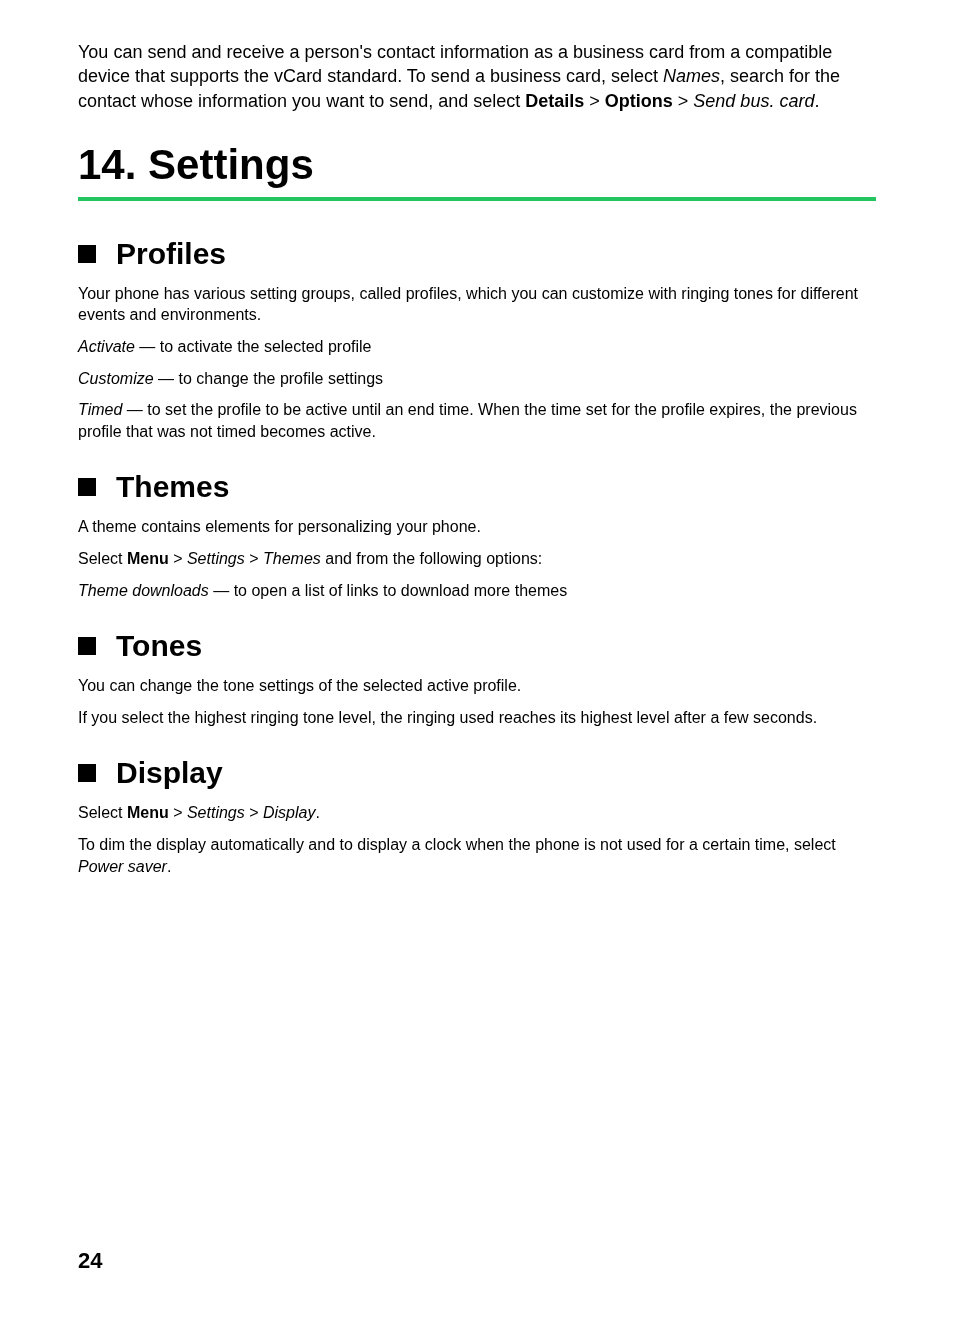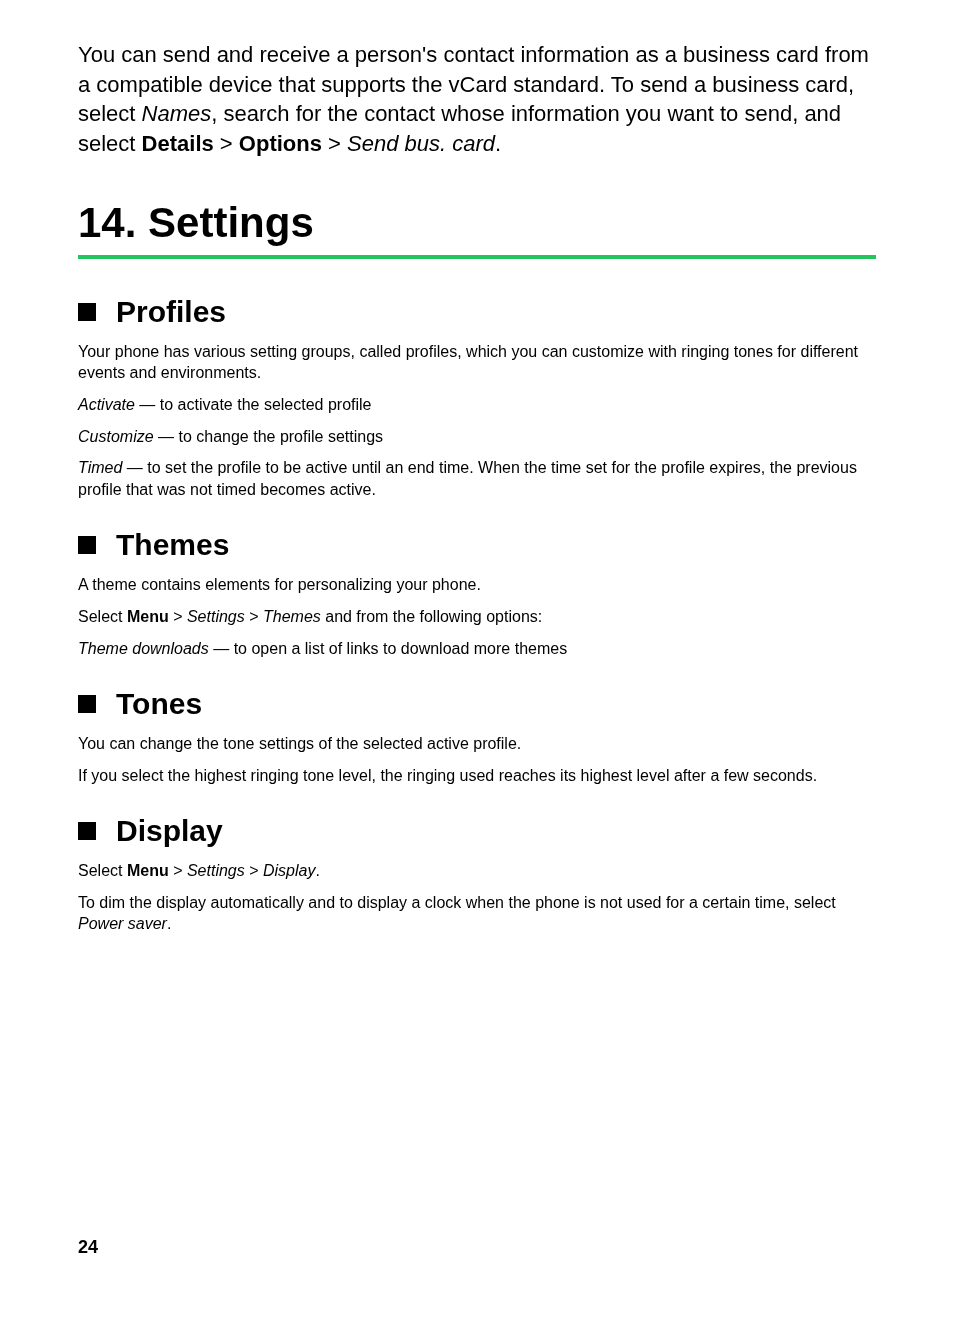--- a/index.html
+++ b/index.html
@@ -10,23 +10,23 @@
     body {
       width: 954px;
       height: 1322px;
       background: #fff;
       font-family: Arial, Helvetica, sans-serif;
       color: #000;
       padding: 40px 78px 30px 78px;
       position: relative;
     }
     .intro-para {
-      font-size: 22px;
+      font-size: 18px;
       line-height: 1.35;
-      margin-bottom: 40px;
+      margin-bottom: 28px;
     }
     .bold {
       font-weight: bold;
     }
     .italic {
       font-style: italic;
     }
     .chapter-heading {
       font-size: 42px;
       font-weight: bold;
@@ -51,24 +51,24 @@
       background: #000;
       margin-right: 20px;
     }
     .para {
       font-size: 16px;
       line-height: 1.35;
       margin-bottom: 10px;
     }
     .page-number {
       position: absolute;
-      bottom: 64px;
+      bottom: 48px;
       left: 78px;
       font-weight: bold;
-      font-size: 18px;
+      font-size: 22px;
     }
   </style>
 </head>
 <body>
 
 <p class="intro-para">
   <span>You can send and receive a person's contact information as a business card from a compatible device that supports the vCard standard. To send a business card, select </span><span class="italic">Names</span><span>, search for the contact whose information you want to send, and select </span><span class="bold">Details</span><span> &gt; </span><span class="bold">Options</span><span> &gt; </span><span class="italic">Send bus. card</span><span>.</span>
 </p>
 
 <h1 class="chapter-heading">14. Settings</h1>

